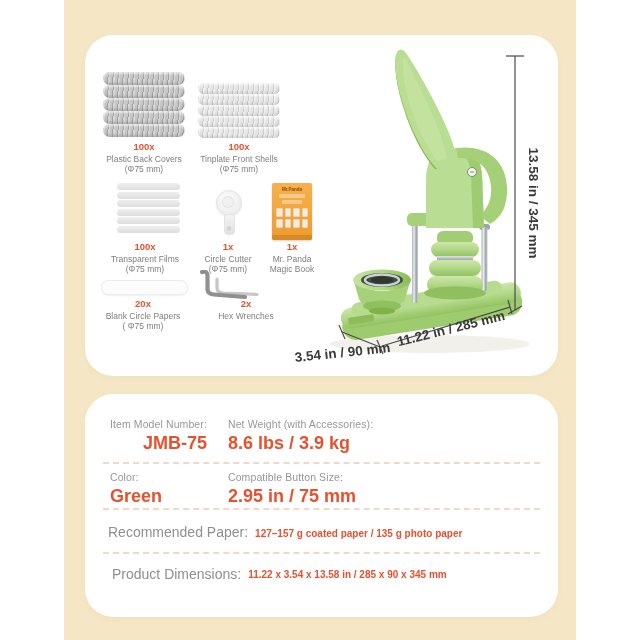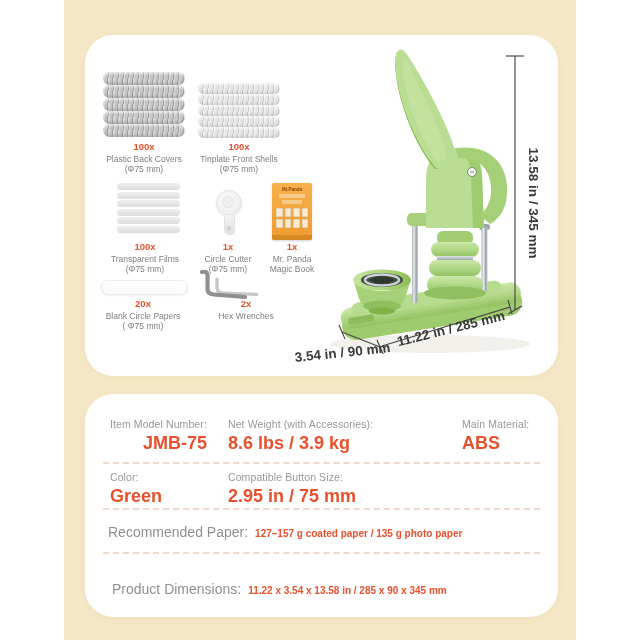--- a/index.html
+++ b/index.html
@@ -250,24 +250,20 @@
     <div class="card card2">
 
       <div class="spec-cell" style="left:25px;top:24px;text-align:right;">
         <div class="slabel">Item Model Number:</div>
         <div class="sval">JMB-75</div>
       </div>
       <div class="spec-cell" style="left:143px;top:24px;">
         <div class="slabel">Net Weight (with Accessories):</div>
         <div class="sval">8.6 lbs / 3.9 kg</div>
       </div>
-      <div class="spec-cell" style="left:377px;top:24px;">
-        <div class="slabel">Main Material:</div>
-        <div class="sval">ABS</div>
-      </div>
 
       <div class="dash" style="top:68px;"></div>
 
       <div class="spec-cell" style="left:25px;top:77px;">
         <div class="slabel">Color:</div>
         <div class="sval">Green</div>
       </div>
       <div class="spec-cell" style="left:143px;top:77px;">
         <div class="slabel">Compatible Button Size:</div>
         <div class="sval">2.95 in / 75 mm</div>
@@ -275,20 +271,20 @@
 
       <div class="dash" style="top:114px;"></div>
 
       <div class="spec-inline" style="left:23px;top:130px;">
         <span class="ilabel">Recommended Paper:</span>
         <span class="ival">127–157 g coated paper / 135 g photo paper</span>
       </div>
 
       <div class="dash" style="top:158px;"></div>
 
-      <div class="spec-inline" style="left:27px;top:187px;">
+      <div class="spec-inline" style="left:27px;top:172px;align-items:center;">
         <span class="ilabel">Product Dimensions:</span>
         <span class="ival">11.22 x 3.54 x 13.58 in / 285 x 90 x 345 mm</span>
       </div>
     </div>
 
   </div>
 </div>
 
 </body></html>

